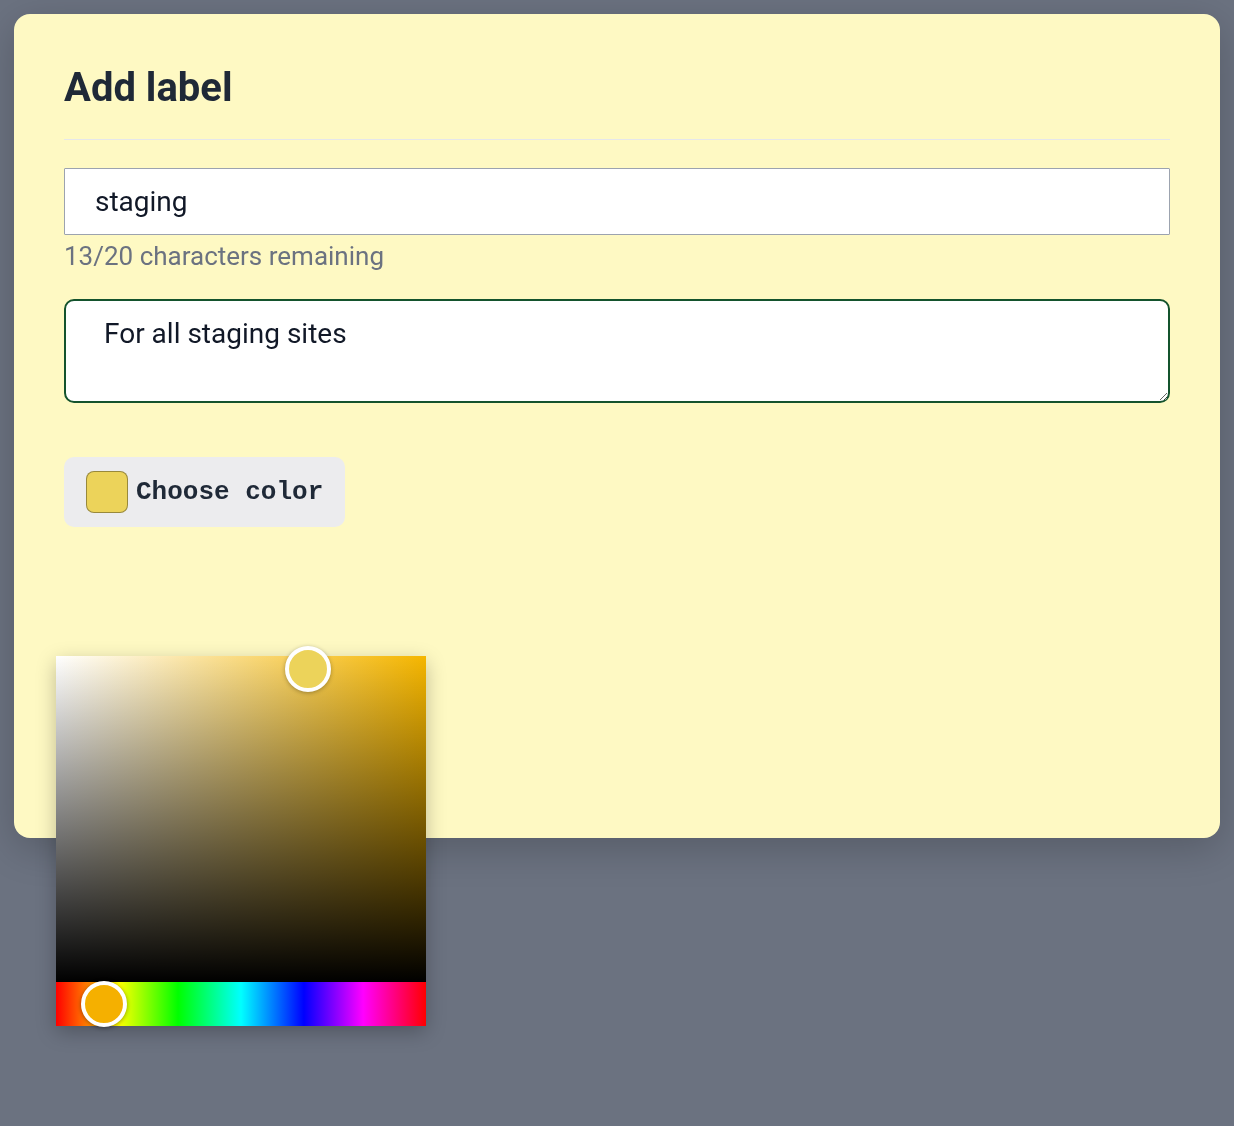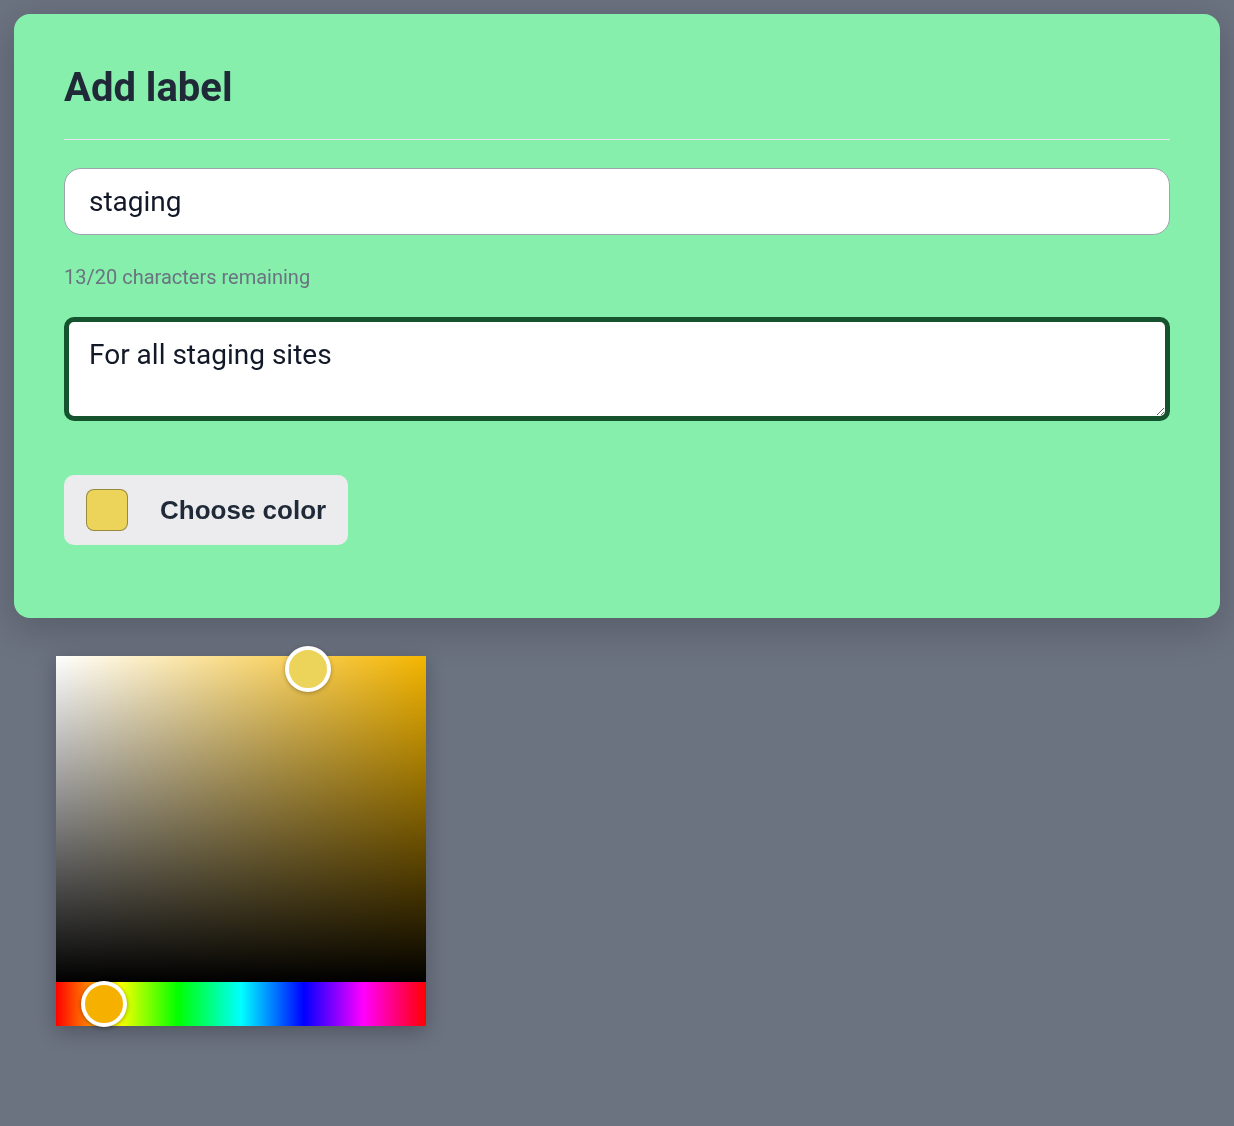--- a/index.html
+++ b/index.html
@@ -13,25 +13,25 @@
       width: 1234px;
       height: 1126px;
       position: relative;
       overflow: hidden;
     }
     .modal {
       position: absolute;
       top: 14px;
       left: 14px;
       right: 14px;
-      background: #86efac;
+      background: #fef9c3;
       border-radius: 16px;
       box-shadow: 0 10px 40px rgba(0,0,0,0.2);
       padding: 50px 50px 50px 50px;
-      height: 604px;
+      height: 824px;
     }
     .modal-title {
       font-size: 40px;
       font-weight: 700;
       color: #1f2937;
       margin-bottom: 28px;
     }
     .divider {
       border: none;
       border-top: 1px solid #e5e7eb;
@@ -43,59 +43,59 @@
     .field-label {
       display: block;
       font-size: 26px;
       color: #4b5563;
       margin-bottom: 14px;
     }
     .text-input {
       width: 100%;
       font-size: 28px;
       color: #111827;
-      padding: 16px 24px;
+      padding: 16px 30px;
       border: 1px solid #9ca3af;
-      border-radius: 17px;
+      border-radius: 1px;
       outline: none;
       font-family: inherit;
     }
     .textarea-input {
       width: 100%;
       font-size: 28px;
       color: #111827;
-      padding: 16px 20px;
-      border: 5px solid #14532d;
+      padding: 16px 38px;
+      border: 2px solid #14532d;
       border-radius: 10px;
       outline: none;
       font-family: inherit;
       resize: vertical;
       height: 104px;
     }
     .helper-text {
-      font-size: 20px;
+      font-size: 26px;
       color: #6b7280;
-      margin-top: 30px;
+      margin-top: 6px;
     }
     .color-section {
       margin-top: 50px;
     }
     .choose-color-btn {
       display: inline-flex;
       align-items: center;
-      gap: 32px;
+      gap: 8px;
       background: #ececee;
       border: none;
       border-radius: 10px;
       padding: 14px 22px;
       font-size: 26px;
       font-weight: 600;
       color: #1f2937;
       cursor: pointer;
-      font-family: Liberation Sans, sans-serif;
+      font-family: Liberation Mono, monospace;
     }
     .color-swatch {
       width: 42px;
       height: 42px;
       border-radius: 8px;
       border: 1px solid rgba(0,0,0,0.35);
       background: #ecd35a;
     }
     .color-picker-panel {
       position: absolute;

